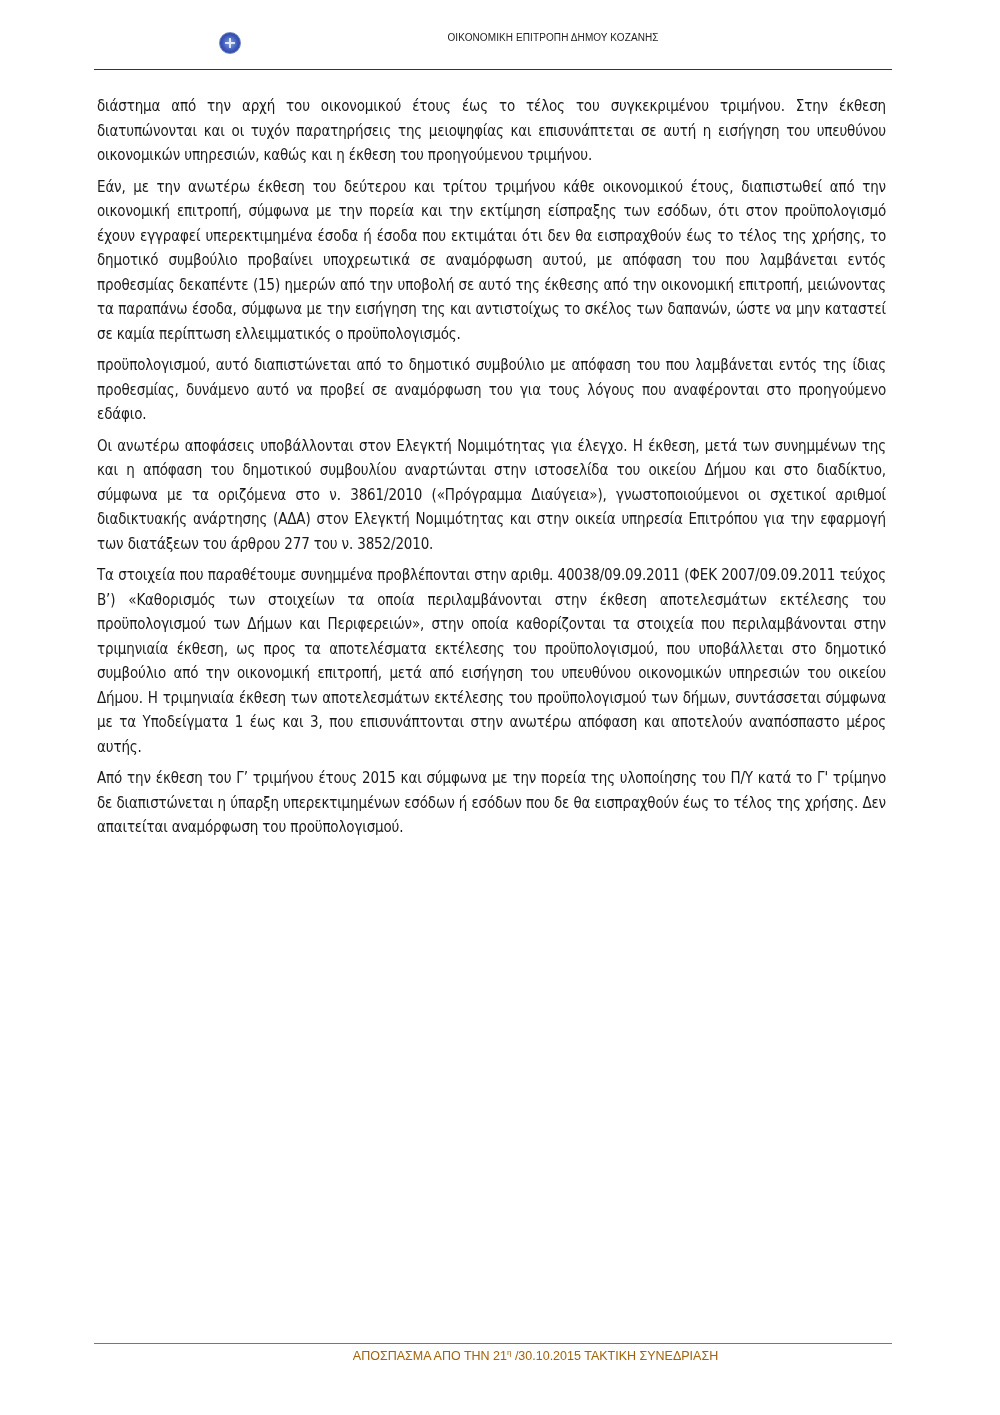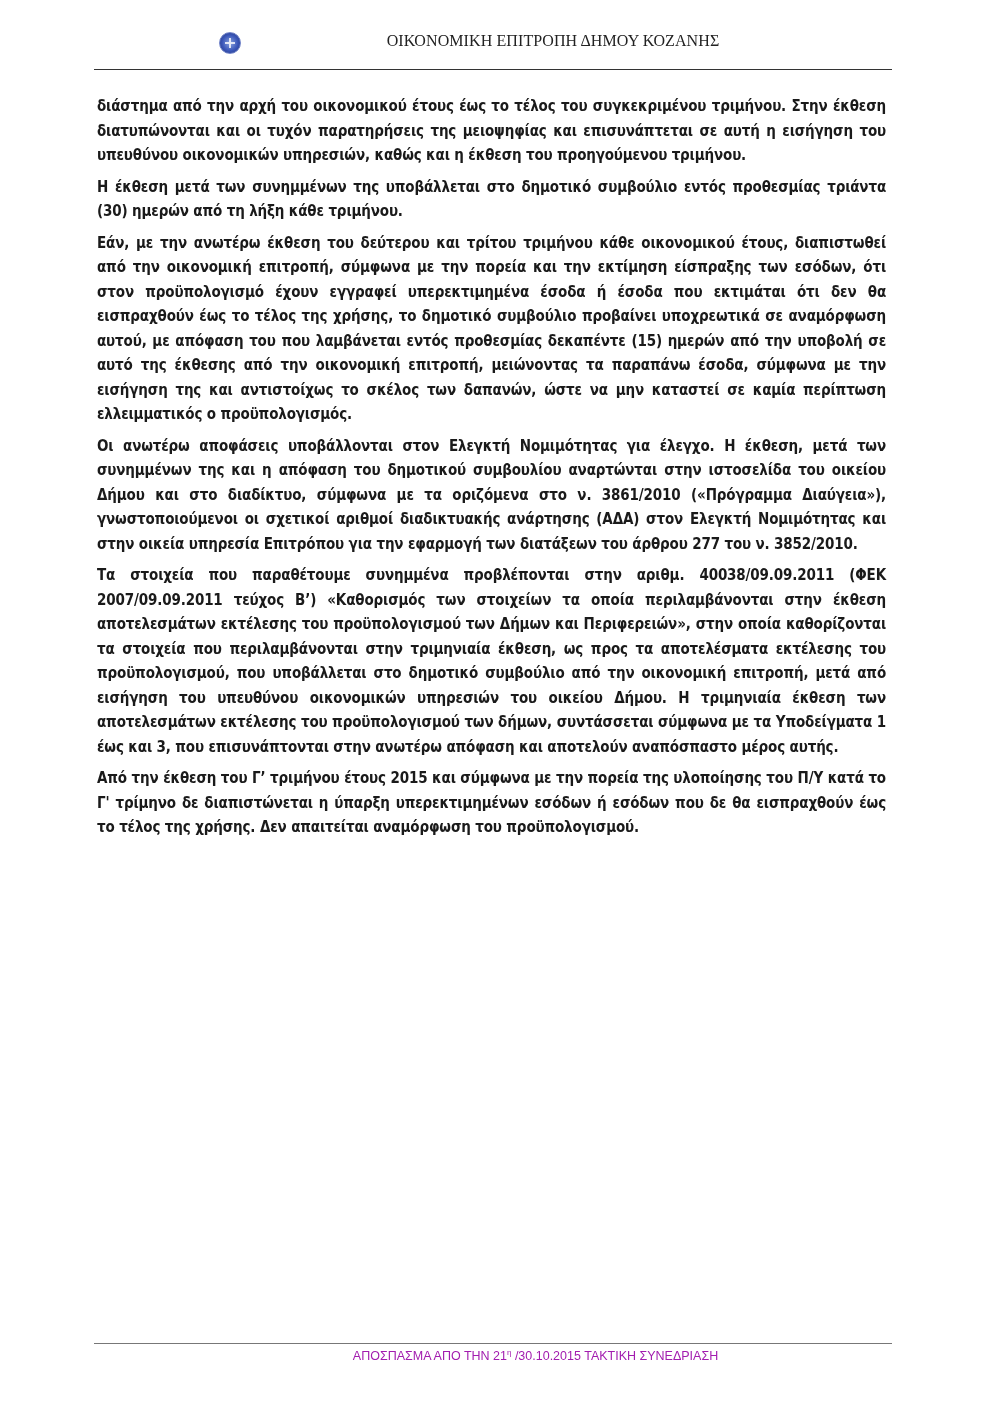--- a/index.html
+++ b/index.html
@@ -18,62 +18,61 @@
     }
     .emblem::before {
       content: ""; position: absolute; left: 5px; top: 5px; width: 10px; height: 10px;
       background:
         linear-gradient(#fff,#fff) center/2px 10px no-repeat,
         linear-gradient(#fff,#fff) center/10px 2px no-repeat;
       opacity: 0.8;
     }
     .header-line {
       position: absolute; left: 0; right: 0; text-align: center;
-      font-family: Liberation Serif, serif; font-size: 16px; letter-spacing: 0.1px;
+      font-family: Liberation Sans, sans-serif; font-size: 10px; letter-spacing: 0.1px;
       color: #222;
     }
     .header-line.l1 { top: 18px; padding-left: 120px; }
     .header-line.l2 { top: 35px; padding-left: 120px; }
 
     .content {
       position: absolute; left: 97px; width: 797px; top: 94px;
       font-family: "DejaVu Sans", sans-serif; font-size: 15px; line-height: 24.5px;
       font-stretch: condensed;
     }
     .content p {
       margin: 0 8px 7px 0; text-align: justify; letter-spacing: -0.15px;
       transform-origin: left top;
-      font-weight: bold;
     }
     .content p.tight { margin-bottom: 4px; }
     .content p.nomargin { margin-bottom: 0; }
 
     .footer {
       position: absolute; left: 94px; right: 108px; top: 1343px;
       border-top: 1px solid #777;
     }
     .footer-line {
-      text-align: center; font-family: "Liberation Sans", sans-serif; font-size: 12.5px; color: #a21caf;
+      text-align: center; font-family: "Liberation Sans", sans-serif; font-size: 12.5px; color: #a16207;
     }
     .footer-line.f1 { margin-top: 4px; padding-left: 85px; }
     .footer-line.f2 { padding-left: 80px; }
     sup { font-size: 8px; }
   </style>
 </head>
 <body>
 
 <div class="header">
   <div class="emblem"></div>
   <div class="header-line l1">ΟΙΚΟΝΟΜΙΚΗ  ΕΠΙΤΡΟΠΗ  ΔΗΜΟΥ   ΚΟΖΑΝΗΣ</div>
 </div>
 
 <div class="content">
   <p>διάστημα από την αρχή του οικονομικού έτους έως το τέλος του συγκεκριμένου τριμήνου. Στην έκθεση διατυπώνονται και οι τυχόν παρατηρήσεις της μειοψηφίας και επισυνάπτεται σε αυτή η εισήγηση του υπευθύνου οικονομικών υπηρεσιών, καθώς και η έκθεση του προηγούμενου τριμήνου.</p>
-  <p>Η έκθεση μετά των συνημμένων της υποβάλλεται στο δημοτικό συμβούλιο εντός προθεσμίας τριάντα (30) ημερών από τη λήξη κάθε τριμήνου.</p>
   <p> Εάν, με την ανωτέρω έκθεση του δεύτερου και τρίτου τριμήνου κάθε οικονομικού έτους, διαπιστωθεί από την οικονομική επιτροπή, σύμφωνα με την πορεία και την εκτίμηση είσπραξης των εσόδων, ότι στον προϋπολογισμό έχουν εγγραφεί υπερεκτιμημένα έσοδα ή έσοδα που εκτιμάται ότι δεν θα εισπραχθούν έως το τέλος της χρήσης, το δημοτικό συμβούλιο προβαίνει υποχρεωτικά σε αναμόρφωση αυτού, με απόφαση του που λαμβάνεται εντός προθεσμίας δεκαπέντε (15) ημερών από την υποβολή σε αυτό της έκθεσης από την οικονομική επιτροπή, μειώνοντας τα παραπάνω έσοδα, σύμφωνα με την εισήγηση της και αντιστοίχως το σκέλος των δαπανών, ώστε να μην καταστεί σε καμία περίπτωση ελλειμματικός ο προϋπολογισμός.</p>
+  <p>προϋπολογισμού, αυτό διαπιστώνεται από το δημοτικό συμβούλιο με απόφαση του που λαμβάνεται εντός της ίδιας προθεσμίας, δυνάμενο αυτό να προβεί σε αναμόρφωση του για τους λόγους που αναφέρονται στο προηγούμενο εδάφιο.</p>
   <p> Οι ανωτέρω αποφάσεις υποβάλλονται στον Ελεγκτή Νομιμότητας για έλεγχο. Η έκθεση, μετά των συνημμένων της και η απόφαση του δημοτικού συμβουλίου αναρτώνται στην ιστοσελίδα του οικείου Δήμου και στο διαδίκτυο, σύμφωνα με τα οριζόμενα στο ν. 3861/2010 («Πρόγραμμα Διαύγεια»), γνωστοποιούμενοι οι σχετικοί αριθμοί διαδικτυακής ανάρτησης (ΑΔΑ) στον Ελεγκτή Νομιμότητας και στην οικεία υπηρεσία Επιτρόπου για την εφαρμογή των διατάξεων του άρθρου 277 του ν. 3852/2010.</p>
   <p>Τα στοιχεία που παραθέτουμε συνημμένα προβλέπονται  στην αριθμ. 40038/09.09.2011 (ΦΕΚ 2007/09.09.2011 τεύχος Β’) «Καθορισμός των στοιχείων τα οποία περιλαμβάνονται στην έκθεση αποτελεσμάτων εκτέλεσης του προϋπολογισμού των Δήμων και Περιφερειών», στην οποία καθορίζονται τα στοιχεία που περιλαμβάνονται στην τριμηνιαία έκθεση, ως προς τα αποτελέσματα εκτέλεσης του προϋπολογισμού, που υποβάλλεται στο δημοτικό συμβούλιο από την οικονομική επιτροπή, μετά από εισήγηση του υπευθύνου οικονομικών υπηρεσιών του οικείου Δήμου. Η τριμηνιαία έκθεση των αποτελεσμάτων εκτέλεσης του προϋπολογισμού των δήμων, συντάσσεται σύμφωνα με τα Υποδείγματα 1 έως και 3, που επισυνάπτονται στην ανωτέρω απόφαση και αποτελούν αναπόσπαστο μέρος αυτής.</p>
   <p>Από την έκθεση του Γ’ τριμήνου έτους 2015 και σύμφωνα με την πορεία της υλοποίησης του Π/Υ κατά το Γ' τρίμηνο δε διαπιστώνεται η ύπαρξη υπερεκτιμημένων εσόδων ή εσόδων που δε θα εισπραχθούν έως το τέλος της χρήσης. Δεν απαιτείται αναμόρφωση του προϋπολογισμού.</p>
 </div>
 
 <div class="footer">
   <div class="footer-line f1"><span>ΑΠΟΣΠΑΣΜΑ ΑΠΟ ΤΗΝ 21</span><sup>η</sup><span> /30.10.2015  ΤΑΚΤΙΚΗ ΣΥΝΕΔΡΙΑΣΗ</span></div>
 </div>
 
 </body></html>

